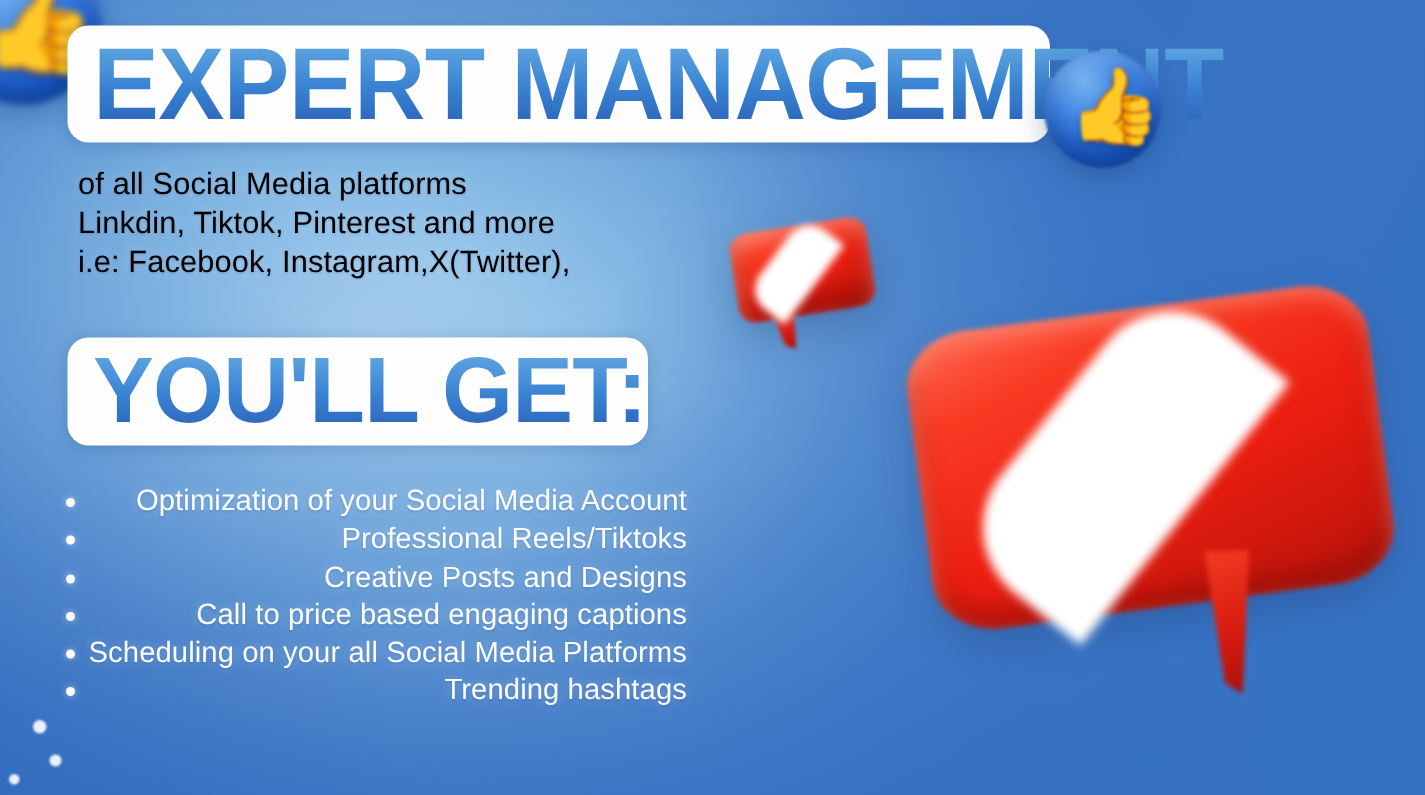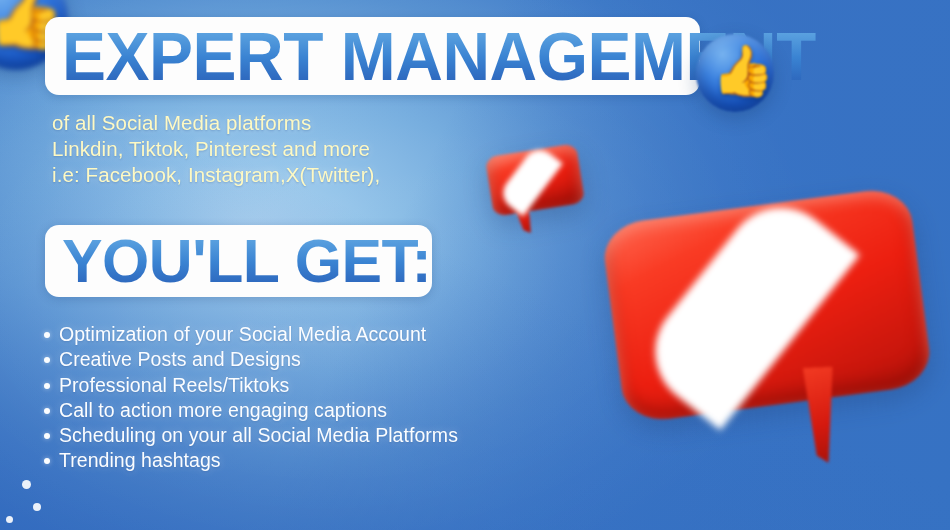--- a/index.html
+++ b/index.html
@@ -84,21 +84,21 @@
     transform-origin: left center;
   }
 
   
   .subcopy {
     position: absolute;
     left: 52px;
     top: 110px;
     font-size: 20.5px;
     line-height: 26px;
-    color: #fef9c3;
+    color: #000000;
     text-shadow: 0 0 8px rgba(255,255,255,0.35), 0 1px 2px rgba(25,70,135,0.30);
     letter-spacing: 0.1px;
   }
   .subcopy div { white-space: nowrap; }
 
   #bullet-list {
     position: absolute;
     left: 42px;
     top: 322px;
     margin: 0;
@@ -107,20 +107,21 @@
   }
   #bullet-list li {
     position: relative;
     padding-left: 17px;
     font-size: 19.5px;
     line-height: 25.3px;
     color: #fbfdff;
     text-shadow: 0 0 8px rgba(255,255,255,0.32), 0 1px 2px rgba(25,70,135,0.28);
     white-space: nowrap;
     letter-spacing: 0.05px;
+    text-align: right;
   }
   #bullet-list li::before {
     content: "";
     position: absolute;
     left: 2px;
     top: 10px;
     width: 6px;
     height: 6px;
     border-radius: 50%;
     background: #fbfdff;
@@ -284,20 +285,20 @@
     <div class="body"></div>
     <div class="tail"></div>
     <div class="heart"></div>
   </div>
 
   <div class="banner" id="banner-youll"></div>
   <div class="headline" id="headline-youll">YOU'LL GET:</div>
 
   <ul id="bullet-list">
     <li>Optimization of your Social Media Account</li>
+    <li>Professional Reels/Tiktoks</li>
     <li>Creative Posts and Designs</li>
-    <li>Professional Reels/Tiktoks</li>
-    <li>Call to action more engaging captions</li>
+    <li>Call to price based engaging captions</li>
     <li>Scheduling on your all Social Media Platforms</li>
     <li>Trending hashtags</li>
   </ul>
 
 </div>
 
 </body></html>

